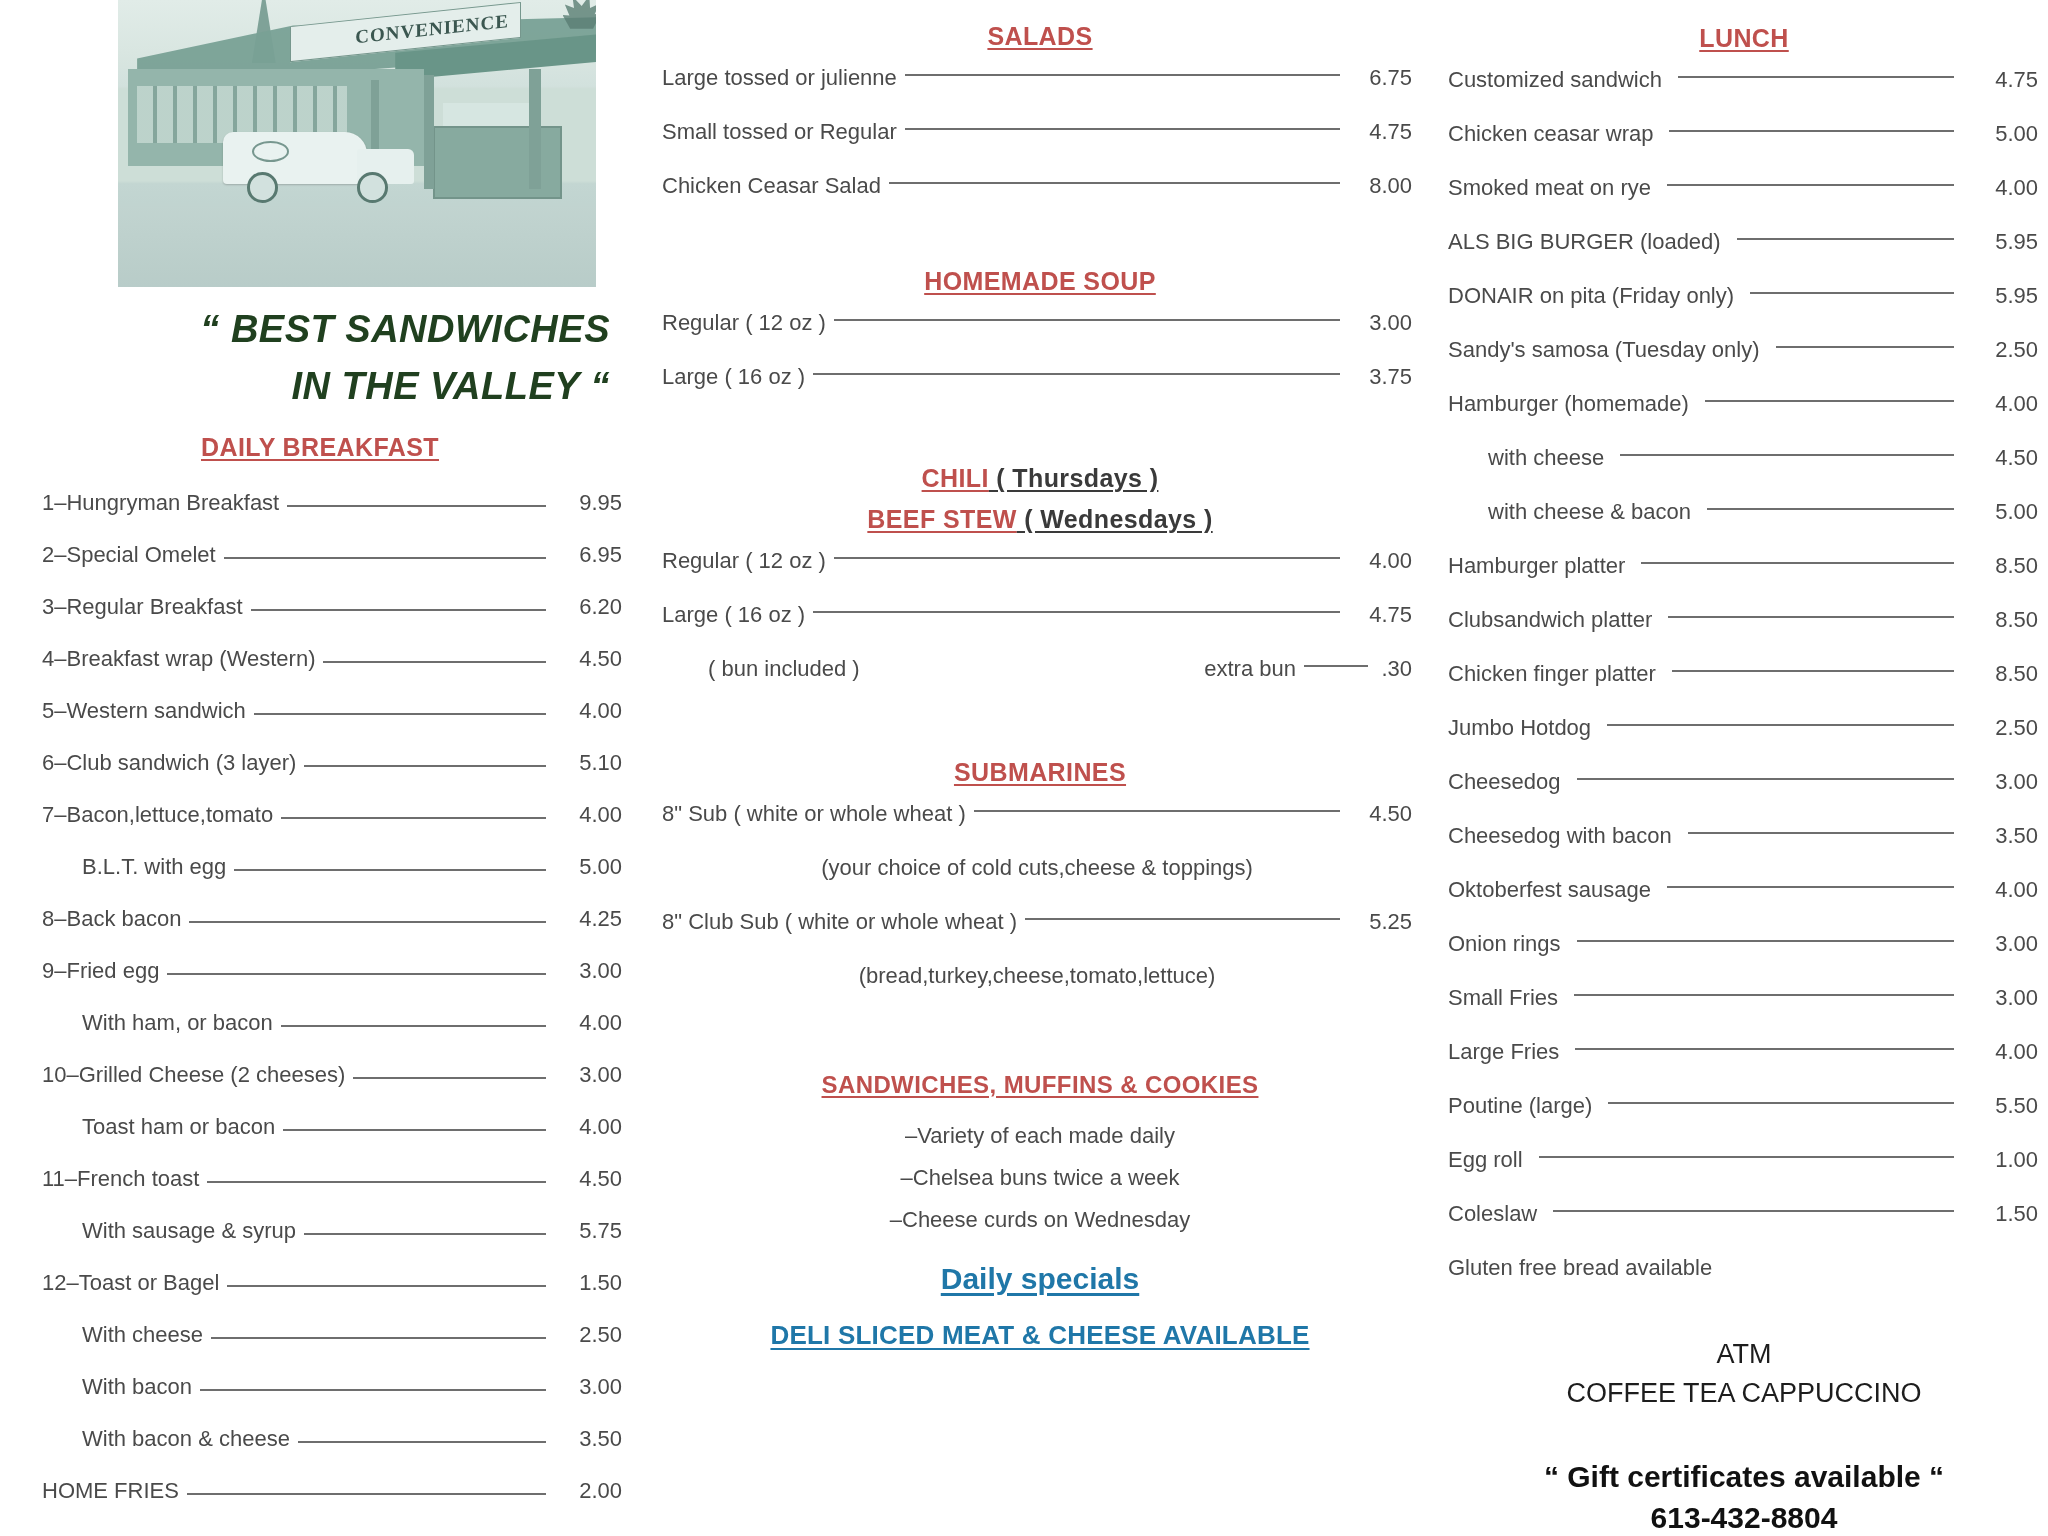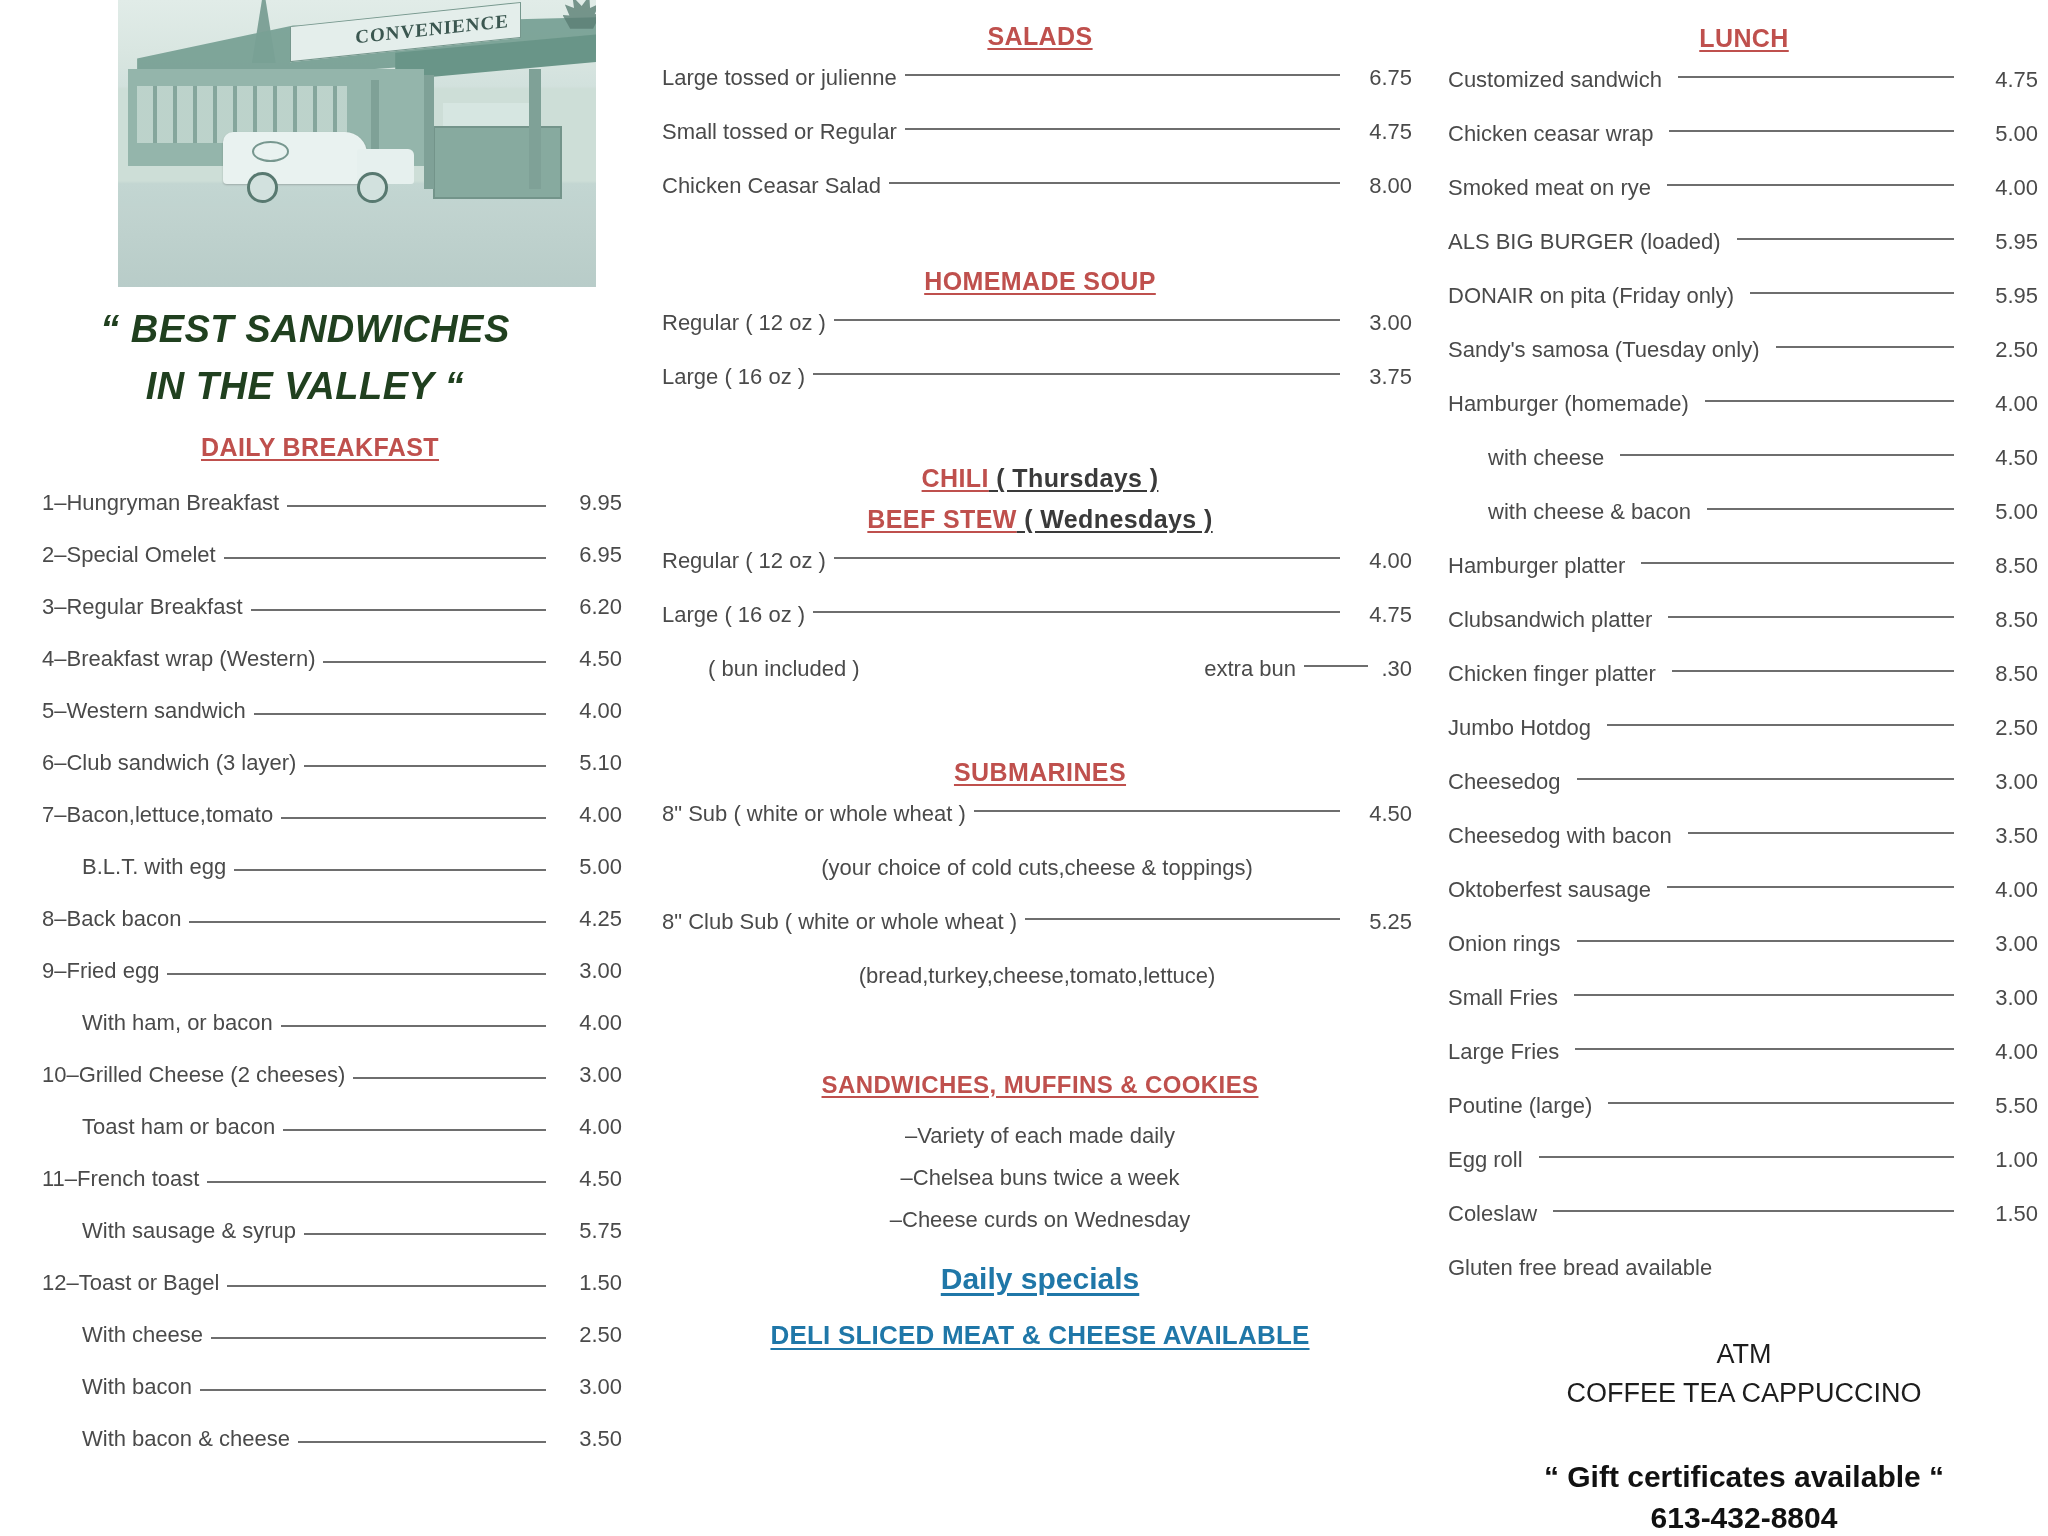--- a/index.html
+++ b/index.html
@@ -126,21 +126,21 @@
   }
   .ph-overlay{
     position:absolute;inset:0;
     background:rgba(190,215,208,.22);
     mix-blend-mode:multiply;
   }
 
   
   .tagline{
     margin-top:14px;
-    text-align:center;
+    text-align:right;
     color:#20401f;
     font-style:italic;
     font-weight:700;
     font-size:38px;
     line-height:1.5;
     letter-spacing:.5px;
     padding-right:30px;
   }
 
   
@@ -353,20 +353,25 @@
         <li class="row indent">
           <span class="nm">With bacon</span>
           <span class="dots"></span>
           <span class="pr">3.00</span>
         </li>
         <li class="row indent">
           <span class="nm">With bacon &amp; cheese</span>
           <span class="dots"></span>
           <span class="pr">3.50</span>
         </li>
+        <li class="row">
+          <span class="nm">HOME FRIES</span>
+          <span class="dots"></span>
+          <span class="pr">2.00</span>
+        </li>
       </ul>
   </div>
 
   <div class="col col-mid">
 
     <div class="sec-head" style="margin-top:22px;">
       <span class="u">SALADS</span>
     </div>
     <ul class="rows mid-list" id="salads-list">
         <li class="row">

